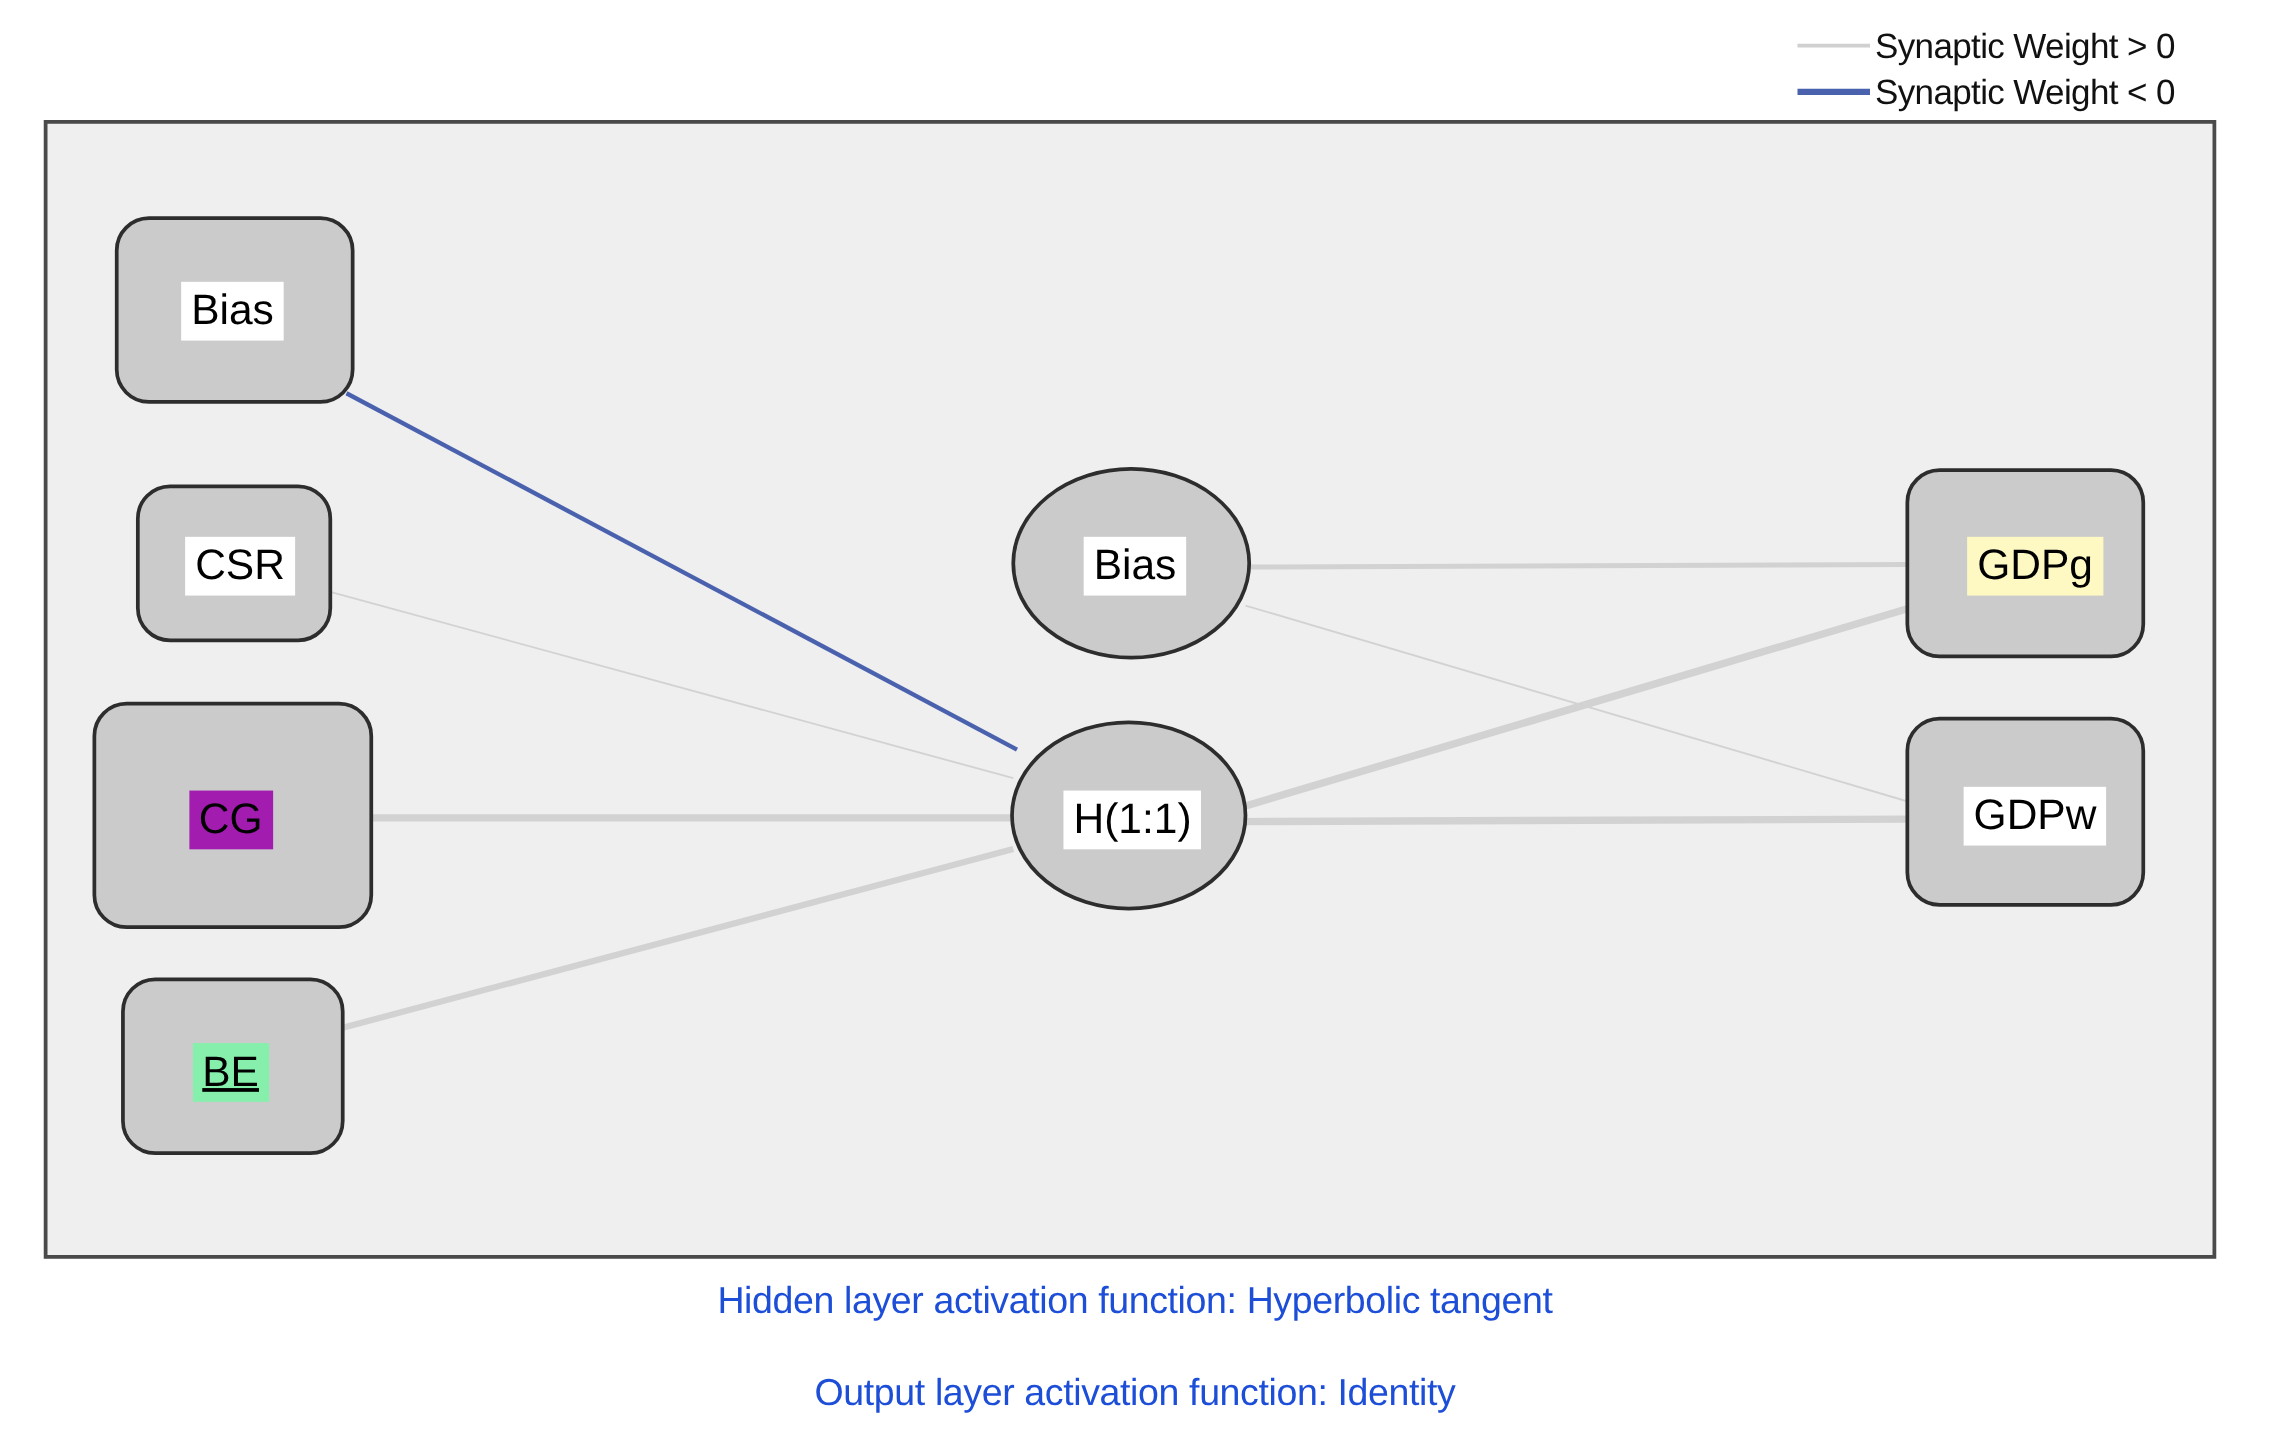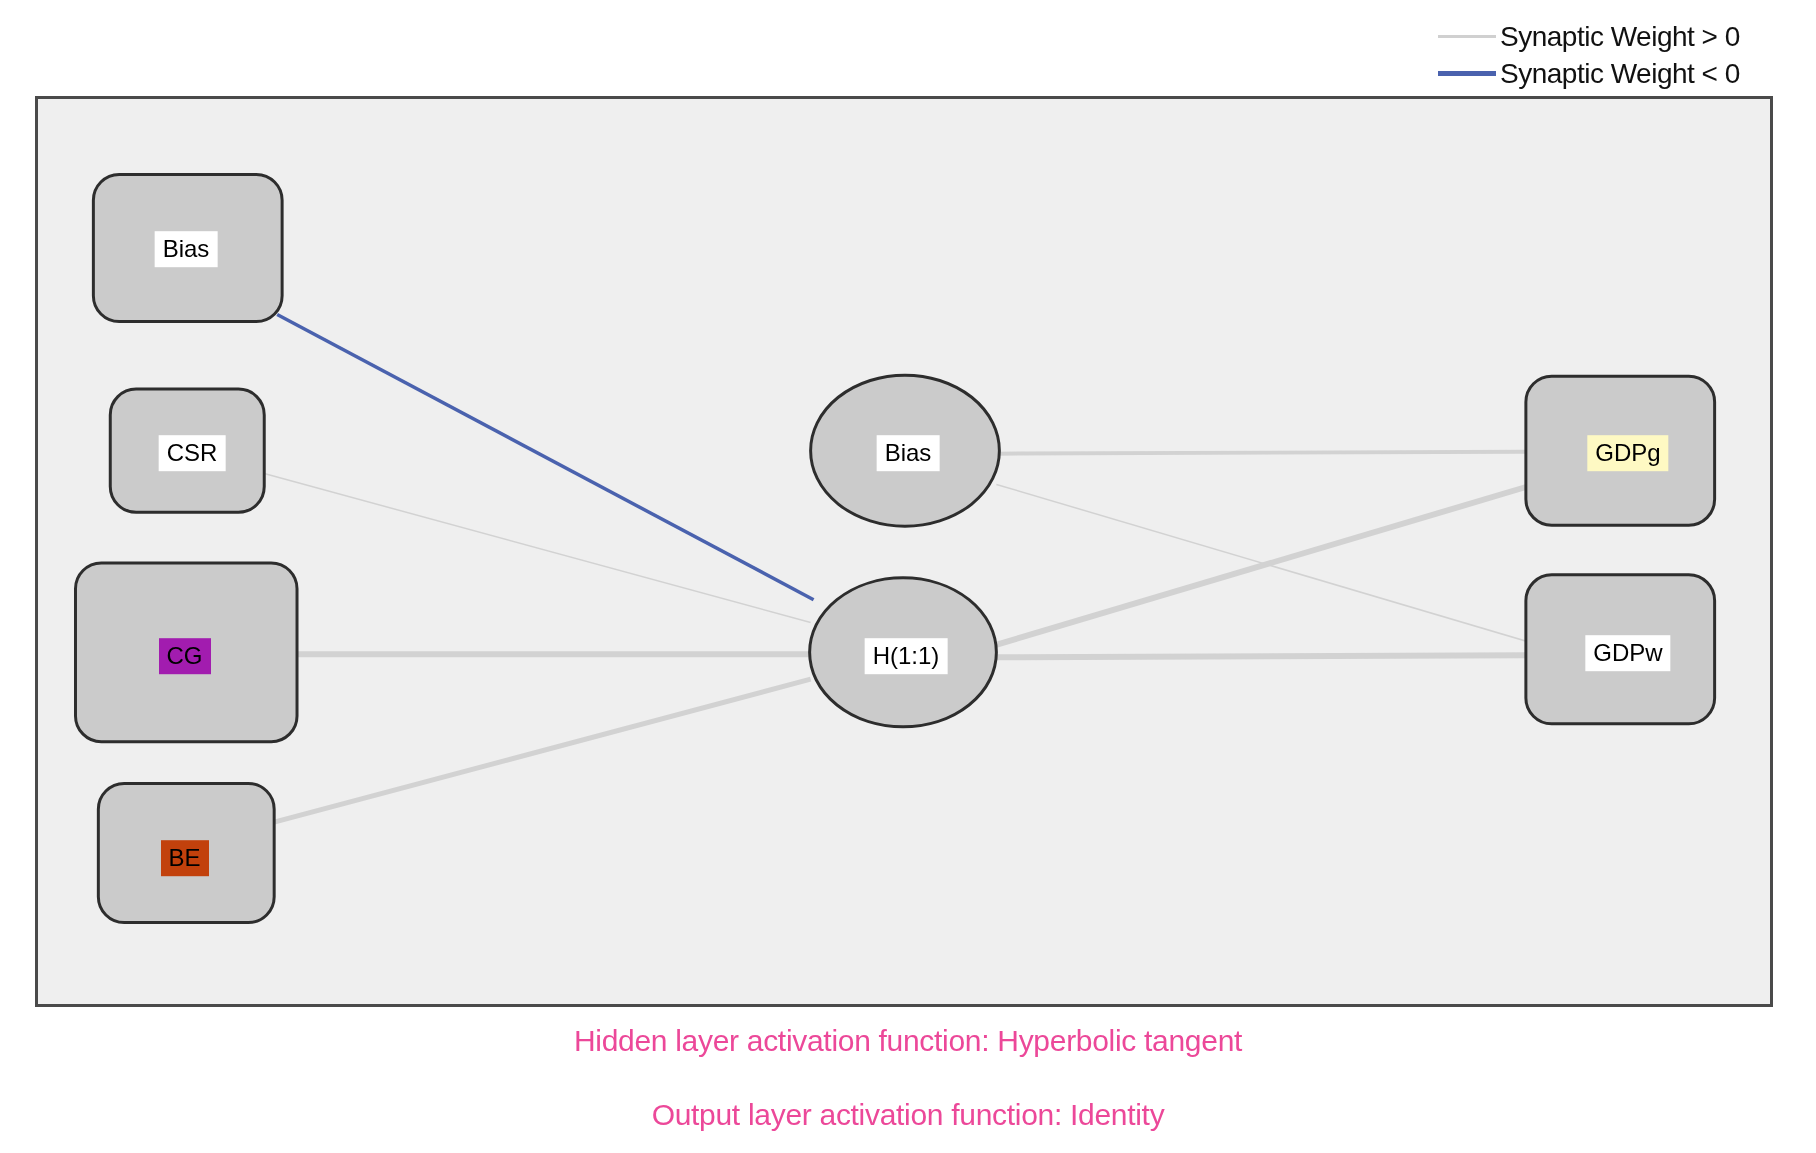--- a/index.html
+++ b/index.html
@@ -52,38 +52,38 @@
     left: 0;
     top: 0;
     width: 100%;
     height: 100%;
   }
   .node-label {
     position: absolute;
     transform: translate(-50%, -50%);
     background: #ffffff;
     color: #000000;
-    font-size: 24px;
+    font-size: 34px;
     line-height: 1.15;
     padding: 4px 8px;
     white-space: nowrap;
   }
 
   
   .captions {
     position: absolute;
     left: 0;
     top: 1024px;
     width: 100%;
     text-align: center;
   }
   .caption {
     margin: 0 0 40px 0;
     font-size: 30px;
-    color: #ec4899;
+    color: #1d4ed8;
     letter-spacing: -0.3px;
   }
 </style>
 </head>
 <body>
 
 <div class="page">
 
   <div class="legend">
     <div class="legend-row">
@@ -112,21 +112,21 @@
         <rect x="58" y="689" width="177" height="140" rx="26" ry="26" fill="#cbcbcb" stroke="#2d2d2d" stroke-width="3"></rect>
         <ellipse cx="870" cy="354" rx="95" ry="76" fill="#cbcbcb" stroke="#2d2d2d" stroke-width="3"></ellipse>
         <ellipse cx="868" cy="557" rx="94" ry="75" fill="#cbcbcb" stroke="#2d2d2d" stroke-width="3"></ellipse>
         <rect x="1495" y="279" width="190" height="150" rx="26" ry="26" fill="#cbcbcb" stroke="#2d2d2d" stroke-width="3"></rect>
         <rect x="1495" y="479" width="190" height="150" rx="26" ry="26" fill="#cbcbcb" stroke="#2d2d2d" stroke-width="3"></rect>
       </svg>
     <div id="labels-layer">
         <div class="node-label" style="left: 148px; top: 150px; background: rgb(255, 255, 255);">Bias</div>
         <div class="node-label" style="left: 154px; top: 354px; background: rgb(255, 255, 255);">CSR</div>
         <div class="node-label" style="left: 146.5px; top: 557px; background: #a21caf;">CG</div>
-        <div class="node-label" style="left: 146.5px; top: 759px; background: #c2410c;">BE</div>
+        <div class="node-label" style="left: 146.5px; top: 759px; background: #86efac; text-decoration: underline;">BE</div>
         <div class="node-label" style="left: 870px; top: 354px; background: rgb(255, 255, 255);">Bias</div>
         <div class="node-label" style="left: 868px; top: 557px; background: rgb(255, 255, 255);">H(1:1)</div>
         <div class="node-label" style="left: 1590px; top: 354px; background: #fef9c3;">GDPg</div>
         <div class="node-label" style="left: 1590px; top: 554px; background: rgb(255, 255, 255);">GDPw</div>
       </div>
   </div>
 
   <div class="captions">
     <p class="caption">Hidden layer activation function: Hyperbolic tangent</p>
     <p class="caption">Output layer activation function: Identity</p>

